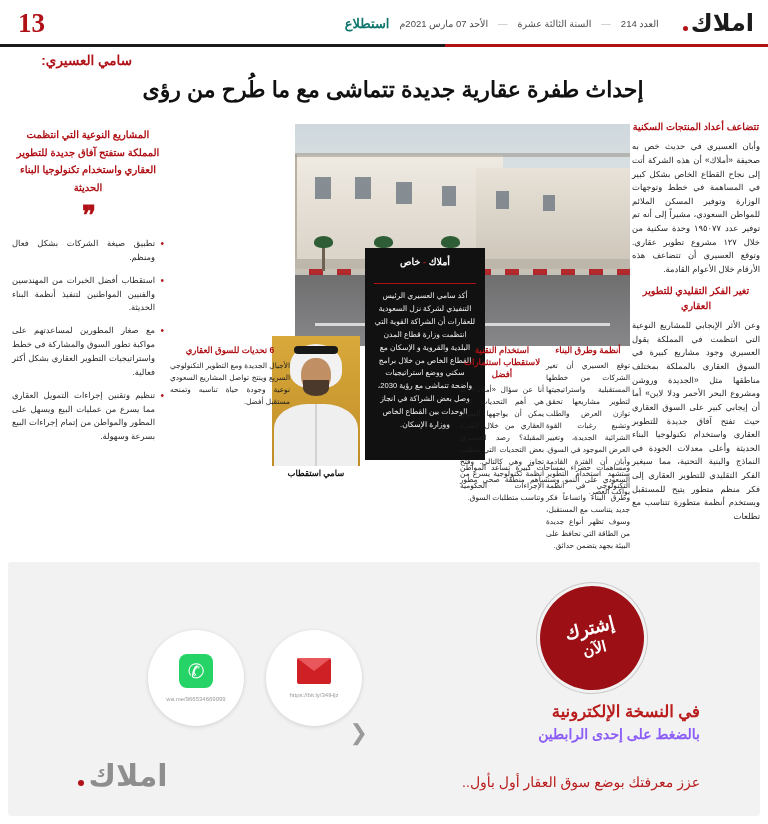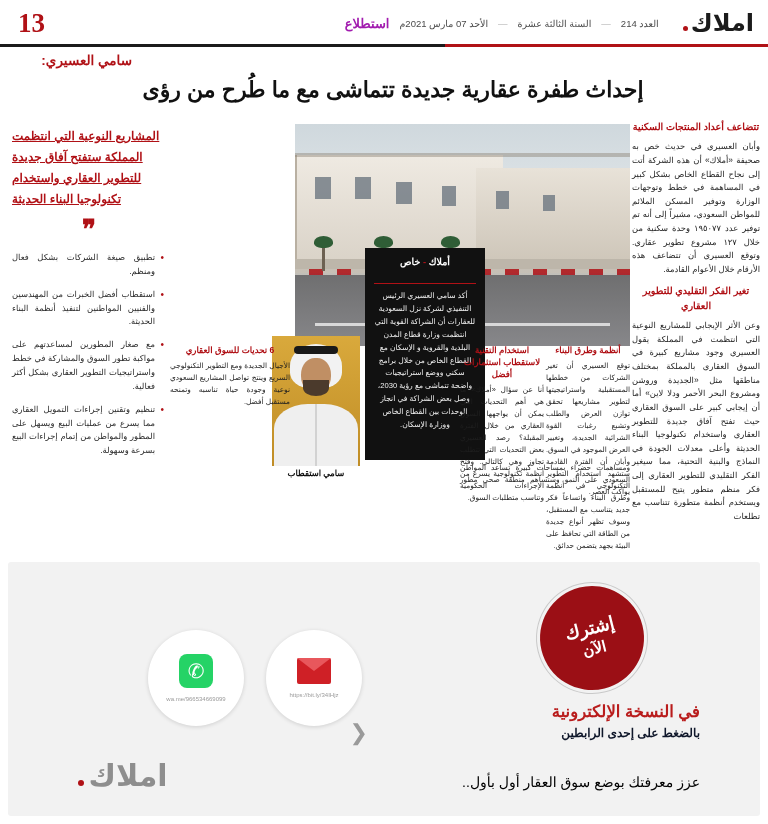--- a/index.html
+++ b/index.html
@@ -24,21 +24,21 @@
     font-size: 24px; font-weight: bold; color: #1b1b1b; letter-spacing: 2px;
   }
   .logo-dot { width: 5px; height: 5px; background: #b01116; border-radius: 50%; margin-right: 3px; }
 
   .head-meta {
     flex: 1; display: flex; align-items: center; justify-content: flex-start;
     gap: 10px; font-size: 9.5px; color: #4a4a4a; direction: rtl; padding-right: 24px;
   }
   .head-meta span { white-space: nowrap; }
   .meta-sep { color: #b9b9b9; }
-  .survey-label { font-size: 13px; font-weight: bold; color: #a21caf; }
+  .survey-label { font-size: 13px; font-weight: bold; color: #0f766e; }
   .page-num {
     font-size: 27px; font-weight: bold; color: #b01116;
     font-family: "Liberation Serif", serif; margin-left: 18px; line-height: 1;
   }
   .head-rule {
     position: absolute; top: 44px; right: 0; width: 768px; height: 2.5px;
     background: linear-gradient(to left, #b01116 0 42%, #1b1b1b 42% 100%);
   }
 
   
@@ -51,23 +51,22 @@
     position: absolute; top: 76px; right: 120px; width: 510px;
     text-align: center; font-size: 22px; font-weight: bold; color: #111;
     direction: rtl; line-height: 1.3;
   }
 
   
   .left-col {
     position: absolute; top: 126px; right: 604px; width: 152px; direction: rtl;
   }
   .lead-quote {
-    font-size: 12px; font-weight: bold; color: #b01116; line-height: 1.75;
-    text-align: left;
-    text-decoration: underline;
+    font-size: 10px; font-weight: bold; color: #b01116; line-height: 1.75;
+    text-align: center;
   }
   .quote-mark {
     color: #b01116; font-size: 26px; font-weight: bold; text-align: center;
     letter-spacing: -2px; margin: 4px 0 6px;
   }
   .bullets { font-size: 8.4px; color: #2b2b2b; line-height: 1.65; }
   .bullets li { list-style: none; margin-bottom: 9px; position: relative; padding-right: 9px; text-align: justify; }
   .bullets li:before {
     content: "•"; position: absolute; right: 0; top: -1px; color: #b01116; font-size: 10px;
   }
@@ -217,28 +216,28 @@
   }
   .seal span:first-child { font-size: 18px; font-weight: bold; }
   .seal span:last-child { font-size: 15px; font-weight: bold; }
 
   .ad-line1 {
     position: absolute; right: 60px; top: 140px; width: 330px; text-align: right;
     font-size: 16.5px; font-weight: bold; color: #b91c1c;
   }
   .ad-line2 {
     position: absolute; right: 60px; top: 164px; width: 330px; text-align: right;
-    font-size: 12px; font-weight: bold; color: #0f172a;
+    font-size: 14px; font-weight: bold; color: #8b5cf6;
   }
   .ad-chev {
     position: absolute; right: 392px; top: 158px; font-size: 22px; color: #9a9a9a;
   }
   .ad-tag {
     position: absolute; right: 60px; top: 212px; width: 420px; text-align: right;
-    font-size: 14px; color: #000000;
+    font-size: 14px; color: #b91c1c;
   }
   .ad-logo {
     position: absolute; left: 40px; top: 196px; width: 150px; text-align: center;
   }
   .ad-logo .lt { font-size: 30px; font-weight: bold; color: #8e8e8e; letter-spacing: 2px; font-family: "DejaVu Sans", sans-serif; }
   .ad-logo .ld { display: inline-block; width: 6px; height: 6px; background: #b01116; border-radius: 50%; margin-right: 4px; }
 
   .circle-btn {
     position: absolute; top: 68px; width: 96px; height: 96px; border-radius: 50%;
     background: #fff; box-shadow: 0 1px 4px rgba(0,0,0,.14);

